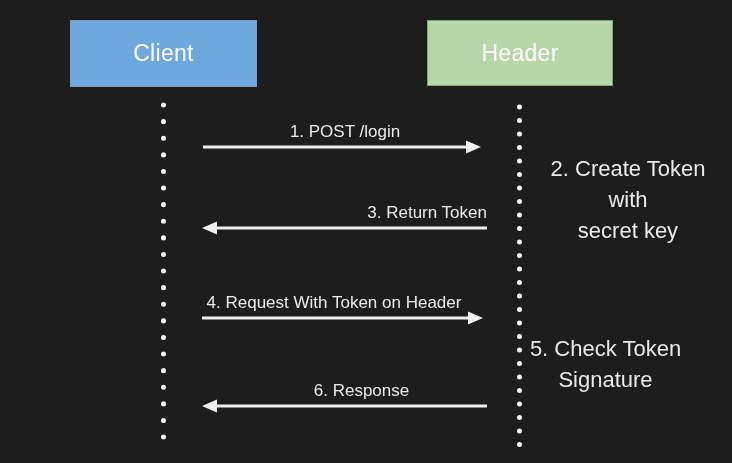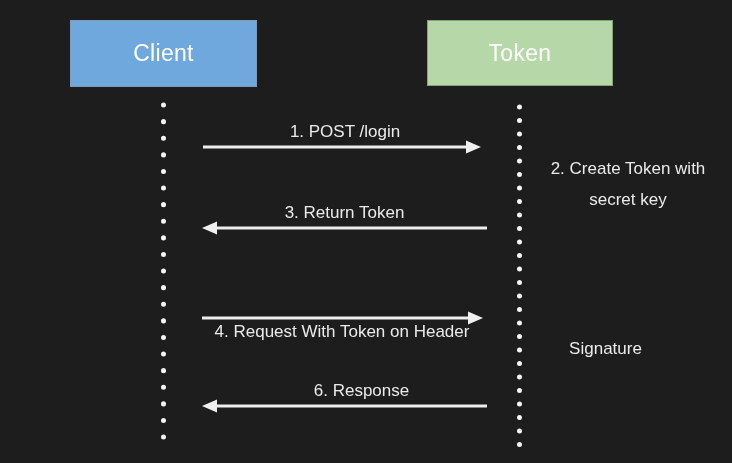--- a/index.html
+++ b/index.html
@@ -44,48 +44,48 @@
   .lifeline.left{left:160px;top:100px;}
   .lifeline.right{left:516px;top:103px;}
   .msg-label{
     position:absolute;
     color:var(--label-text);
     font-size:17px;
     text-align:center;
     white-space:nowrap;
   }
   .msg-label.m1{left:206px;top:122px;width:278px;}
-  .msg-label.m3{left:202px;top:203px;width:285px;}
-  .msg-label.m4{left:196px;top:293px;width:292px;margin-top:29px;}
+  .msg-label.m3{left:202px;top:203px;width:285px;text-align:right;}
+  .msg-label.m4{left:188px;top:293px;width:292px;}
   .msg-label.m6{left:219px;top:381px;width:285px;}
   .arrow-svg{position:absolute;display:block;}
   .arrow-svg.a1{left:203px;top:139px;}
   .arrow-svg.a3{left:202px;top:220px;}
   .arrow-svg.a4{left:202px;top:310px;}
   .arrow-svg.a6{left:202px;top:398px;}
   .note{
     position:absolute;
     color:var(--label-text);
-    font-size:17px;
+    font-size:22px;
     line-height:31px;
     text-align:center;
   }
   .note.n2{left:533px;top:153px;width:190px;}
   .note.n5{left:513px;top:333px;width:185px;}
 </style>
 </head>
 <body>
 
 <div class="stage">
 
   <div class="actor client">
     <span>Client</span>
   </div>
   <div class="actor server">
-    <span>Token</span>
+    <span>Header</span>
   </div>
 
   <svg class="lifeline left" width="7" height="345">
     <line x1="3.5" y1="5" x2="3.5" y2="340" stroke="var(--lifeline)" stroke-width="5" stroke-linecap="round" stroke-dasharray="0.1 16.5"></line>
   </svg>
   <svg class="lifeline right" width="7" height="350">
     <line x1="3.5" y1="4" x2="3.5" y2="346" stroke="var(--lifeline)" stroke-width="5" stroke-linecap="round" stroke-dasharray="0.1 13.4"></line>
   </svg>
 
   <div class="msg-label m1">1. POST /login</div>
@@ -105,20 +105,21 @@
     <polygon points="15,1.5 0,8 15,14.5" fill="var(--arrow)"></polygon>
   </svg>
 
   <div class="msg-label m4">4. Request With Token on Header</div>
   <svg class="arrow-svg a4" width="281" height="16">
     <line x1="0" y1="8" x2="269" y2="8" stroke="#ededed" stroke-width="3"></line>
     <polygon points="266,1.5 281,8 266,14.5" fill="var(--arrow)"></polygon>
   </svg>
 
   <div class="note n5">
+    <div>5. Check Token</div>
     <div>Signature</div>
   </div>
 
   <div class="msg-label m6">6. Response</div>
   <svg class="arrow-svg a6" width="285" height="16">
     <line x1="12" y1="8" x2="285" y2="8" stroke="#ededed" stroke-width="3"></line>
     <polygon points="15,1.5 0,8 15,14.5" fill="var(--arrow)"></polygon>
   </svg>
 
 </div>

